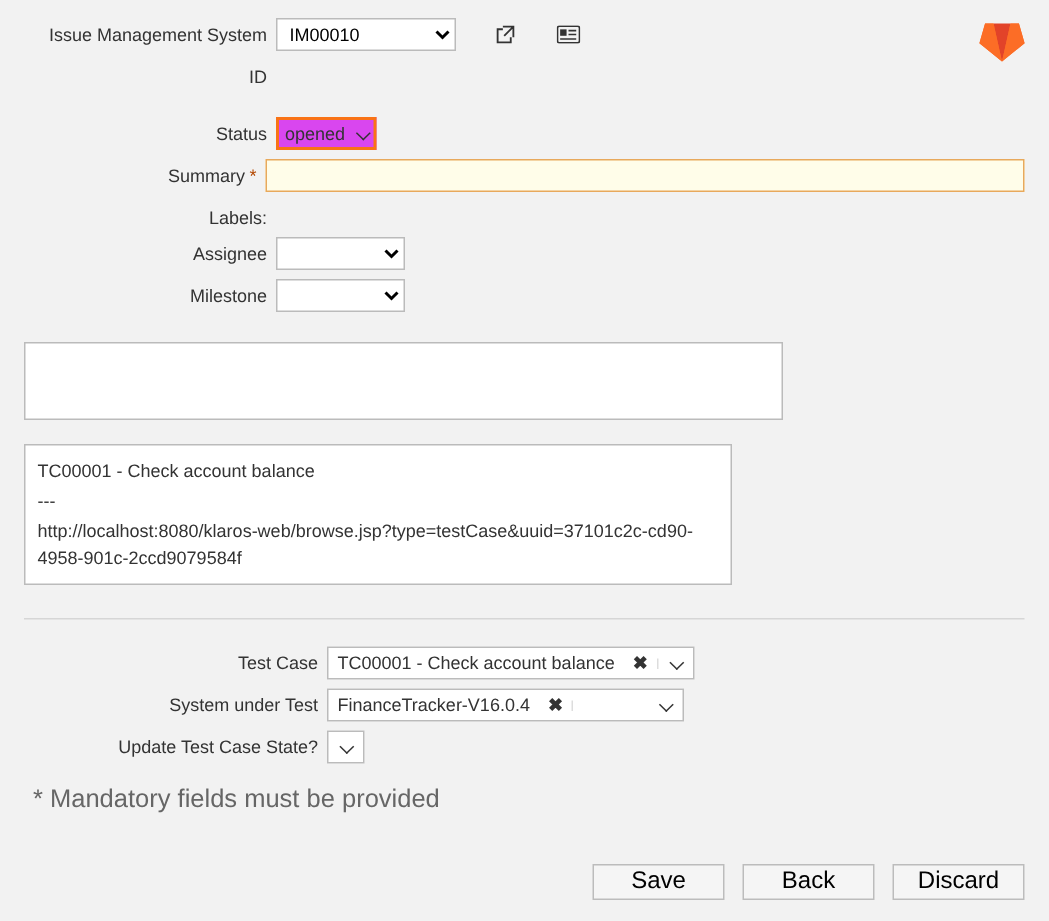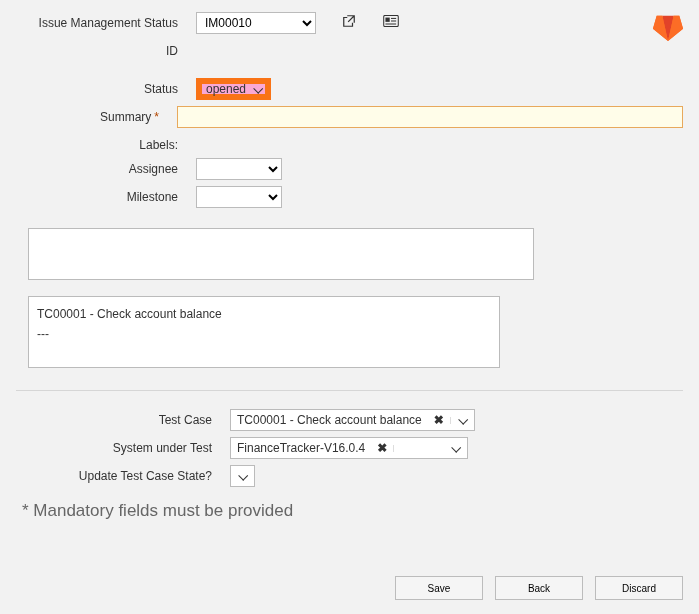--- a/index.html
+++ b/index.html
@@ -26,22 +26,22 @@
   .form-label {
     width: 168px;
     text-align: right;
     padding-right: 6px;
     padding-top: 4px;
     color: #333;
   }
   .form-field {
     flex: 1;
     display: flex;
+    align-items: center;
     gap: 24px;
-    margin-left: 12px;
   }
   select.dropdown {
     height: 22px;
     border: 1px solid #bbb;
     background: #fff;
     font-family: inherit;
     font-size: 12px;
     padding: 1px 4px;
   }
   .dropdown-w110 { width: 120px; }
@@ -78,22 +78,22 @@
     border: 1px solid #bbb;
     background: #fff;
     padding: 8px;
     font-size: 12px;
     line-height: 1.5;
     word-wrap: break-word;
     overflow-wrap: break-word;
   }
   .status-select-wrap {
     height: 22px;
-    border: 6px solid #f97316;
-    background: #f9a8d4;
+    border: 2px solid #f97316;
+    background: #d946ef;
     padding: 0 4px;
     display: inline-flex;
     align-items: center;
     gap: 8px;
     font-size: 12px;
   }
   .chevron {
     display: inline-block;
     width: 7px; height: 7px;
     border-right: 1.5px solid #333;
@@ -161,41 +161,41 @@
     right: 16px;
     display: flex;
     gap: 12px;
   }
   button.btn {
     width: 88px;
     height: 24px;
     border: 1px solid #bcbcbc;
     background: #f5f5f5;
     font-family: inherit;
-    font-size: 10px;
+    font-size: 16px;
     cursor: pointer;
   }
   .desc-gen-line1 { margin-bottom: 2px; }
   .desc-gen-line2 { margin-bottom: 2px; }
 </style>
 </head>
 <body>
 
 <div class="logo">
   <svg width="34" height="32" viewBox="0 0 36 34">
     <path d="M18 33 L2 20 L6 6 L12 6 L18 20 L24 6 L30 6 L34 20 Z" fill="#fc6d26"></path>
     <path d="M18 33 L12 6 L24 6 Z" fill="#e24329"></path>
     <path d="M18 33 L2 20 L6 6 L12 6 Z" fill="#fc6d26"></path>
     <path d="M18 33 L34 20 L30 6 L24 6 Z" fill="#fc6d26"></path>
     <path d="M2 20 L6 6 L0 14 Z" fill="#fca326" opacity="0"></path>
   </svg>
 </div>
 
 <div class="form-row">
-  <div class="form-label">Issue Management Status</div>
+  <div class="form-label">Issue Management System</div>
   <div class="form-field">
     <select class="dropdown dropdown-w110 dropdown-warn">
       <option>IM00010</option>
     </select>
     <span class="icon-btn">
       <svg width="14" height="14" viewBox="0 0 16 16">
           <path d="M6 2h8v8M14 2 7 9M12 10v4H2V4h4" fill="none" stroke="#333" stroke-width="1.4"></path>
         </svg>
     </span>
     <span class="icon-btn">
@@ -267,20 +267,21 @@
   </div>
 </div>
 
 <div style="height:10px"></div>
 
 <div class="form-row">
   <div class="form-field">
     <div class="desc-box" style="width:472px">
       <div class="desc-gen-line1">TC00001 - Check account balance</div>
       <div class="desc-gen-line2">---</div>
+      <div>http://localhost:8080/klaros-web/browse.jsp?type=testCase&amp;uuid=37101c2c-cd90-4958-901c-2ccd9079584f</div>
     </div>
   </div>
 </div>
 
 <hr class="sep">
 
 <div class="form-row">
   <div class="form-label" style="width:202px">Test Case</div>
   <div class="form-field">
     <div class="combo combo-spacer-250">

